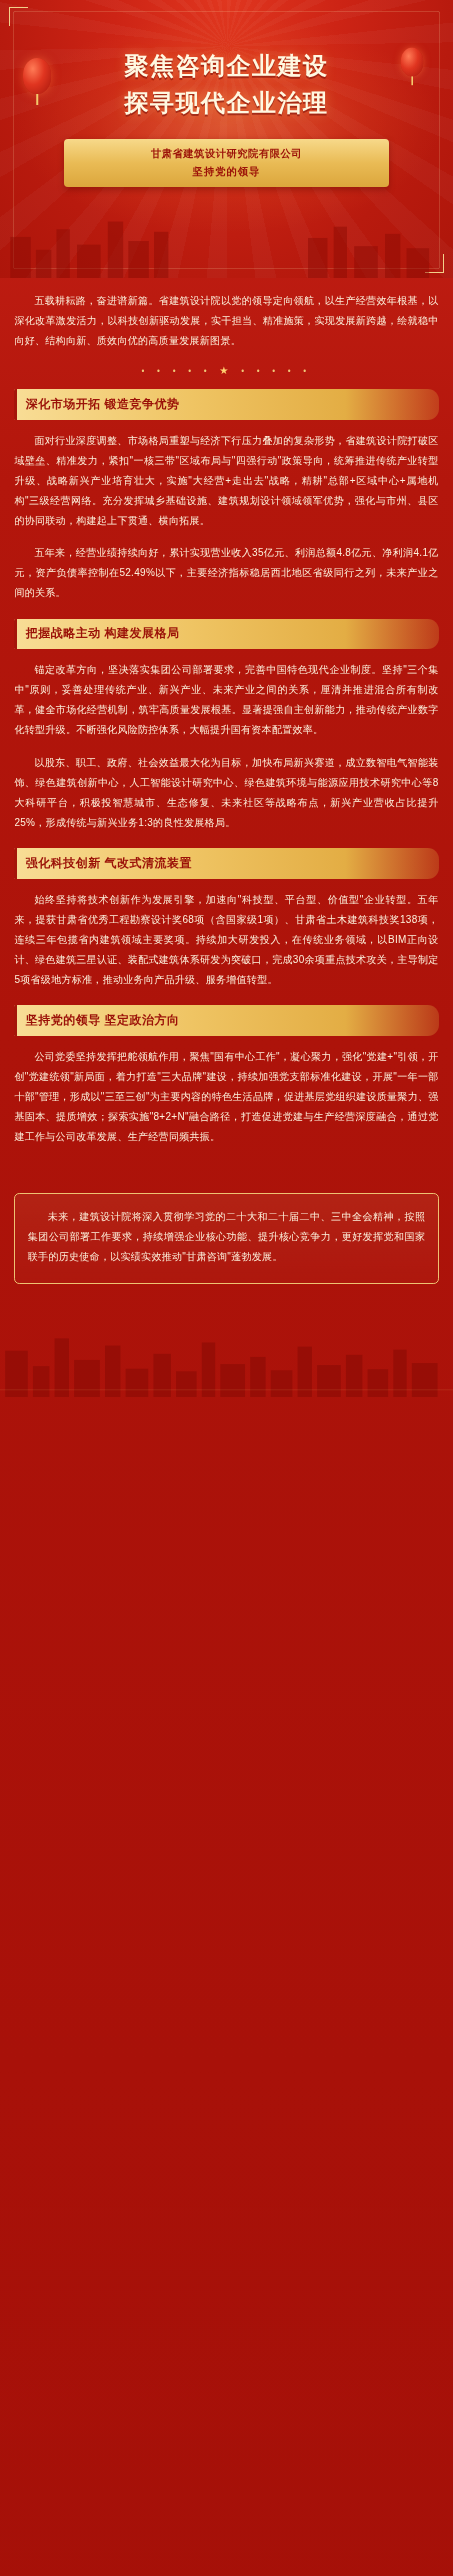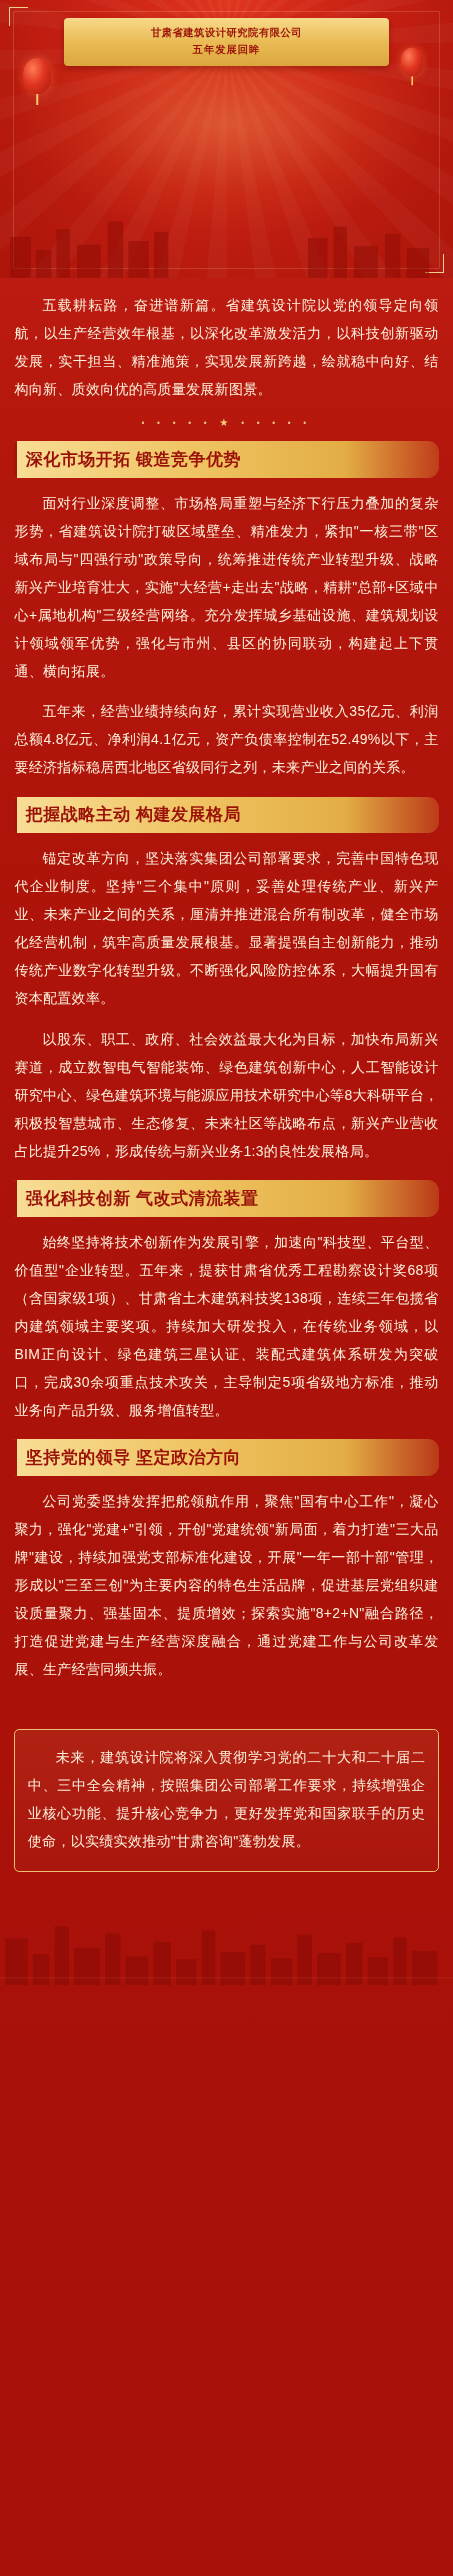--- a/index.html
+++ b/index.html
@@ -129,21 +129,21 @@
   .lantern.l1 { left: 23px; top: 58px; }
   .lantern.l2 { right: 27px; top: 44px; transform: scale(.8); }
 
   
   .content {
     position: relative;
     padding: 13.4px 14.4px 20.6px;
   }
   .para {
     color: #fdf1dc;
-    font-size: 14px;
+    font-size: 10px;
     line-height: 2.0;
     text-align: justify;
     text-indent: 2em;
     margin: 0 0 12.4px;
     letter-spacing: 0.3px;
   }
   .divider-dots {
     text-align: center;
     color: #f0c778;
     letter-spacing: 5.2px;
@@ -155,21 +155,21 @@
   .section {
     margin: 0 0 15.5px;
   }
   .sec-head {
     position: relative;
     margin: 0 0 11.3px;
     padding: 6.7px 10.3px 6.7px 11.3px;
     background: linear-gradient(90deg, #f8dd96 0%, #efc463 42%, #e3ad44 78%, rgba(227,173,68,.25) 100%);
     border-radius: 2.1px 11.3px 11.3px 2.1px;
     color: #9b1108;
-    font-size: 17px;
+    font-size: 12px;
     font-weight: bold;
     letter-spacing: 0.5px;
   }
   .sec-head:before {
     content: "";
     position: absolute;
     left: 0; top: 0; bottom: 0;
     width: 3.1px;
     background: #a5150a;
     border-radius: 1.5px 0 0 1.5px;
@@ -194,24 +194,28 @@
 
 <div class="page">
 
   <div class="top-band">
     <div class="band-rays"></div>
     <div class="band-glow"></div>
     <div class="gold-frame"></div>
     <div class="lantern l1"></div>
     <div class="lantern l2"></div>
 
+    <div class="hero-title">
+      <div>聚焦咨询企业建设</div>
+      <div>探寻现代企业治理</div>
+    </div>
 
     <div class="hero-sub-wrap">
       <div class="l1">甘肃省建筑设计研究院有限公司</div>
-      <div class="l2">五年发展回眸</div>
+      <div class="l2">坚持党的领导</div>
     </div>
 
     <svg class="skyline" viewBox="0 0 880 150" preserveAspectRatio="none">
       <g fill="#8d0c05" opacity="0.55">
         <rect x="20" y="70" width="40" height="80"></rect>
         <rect x="70" y="95" width="30" height="55"></rect>
         <rect x="110" y="55" width="26" height="95"></rect>
         <rect x="150" y="85" width="46" height="65"></rect>
         <rect x="210" y="40" width="30" height="110"></rect>
         <rect x="250" y="78" width="40" height="72"></rect>

